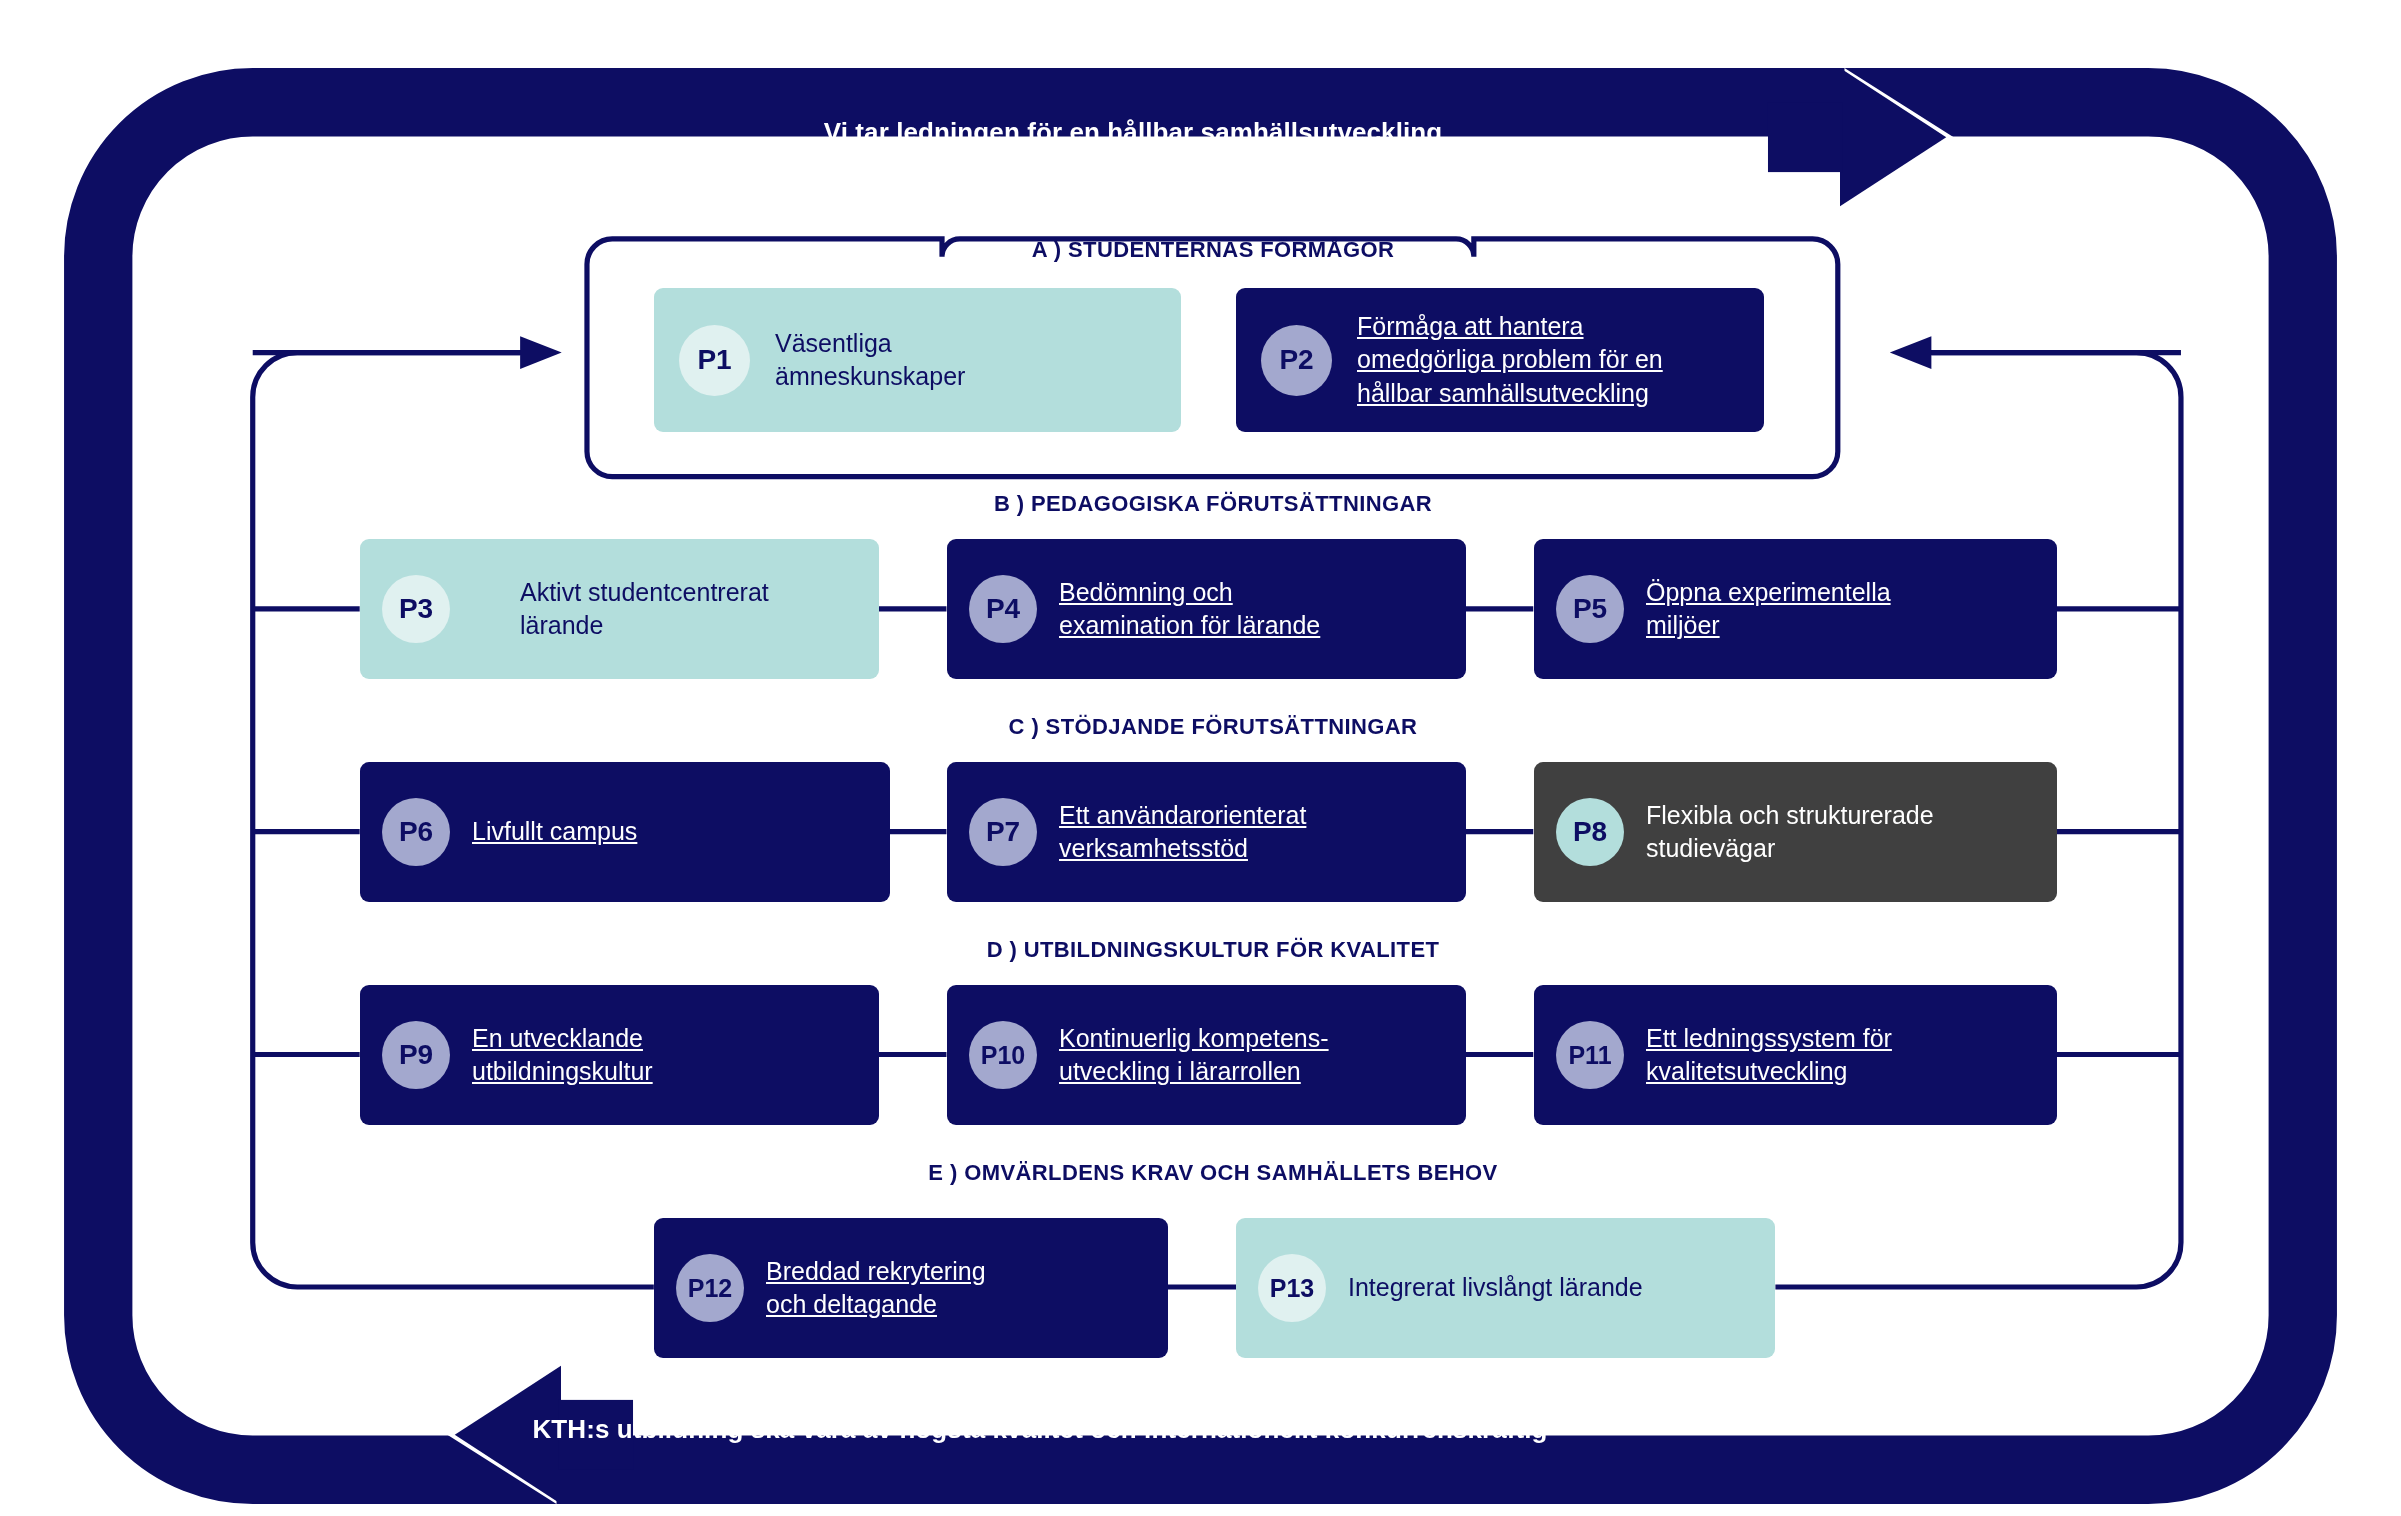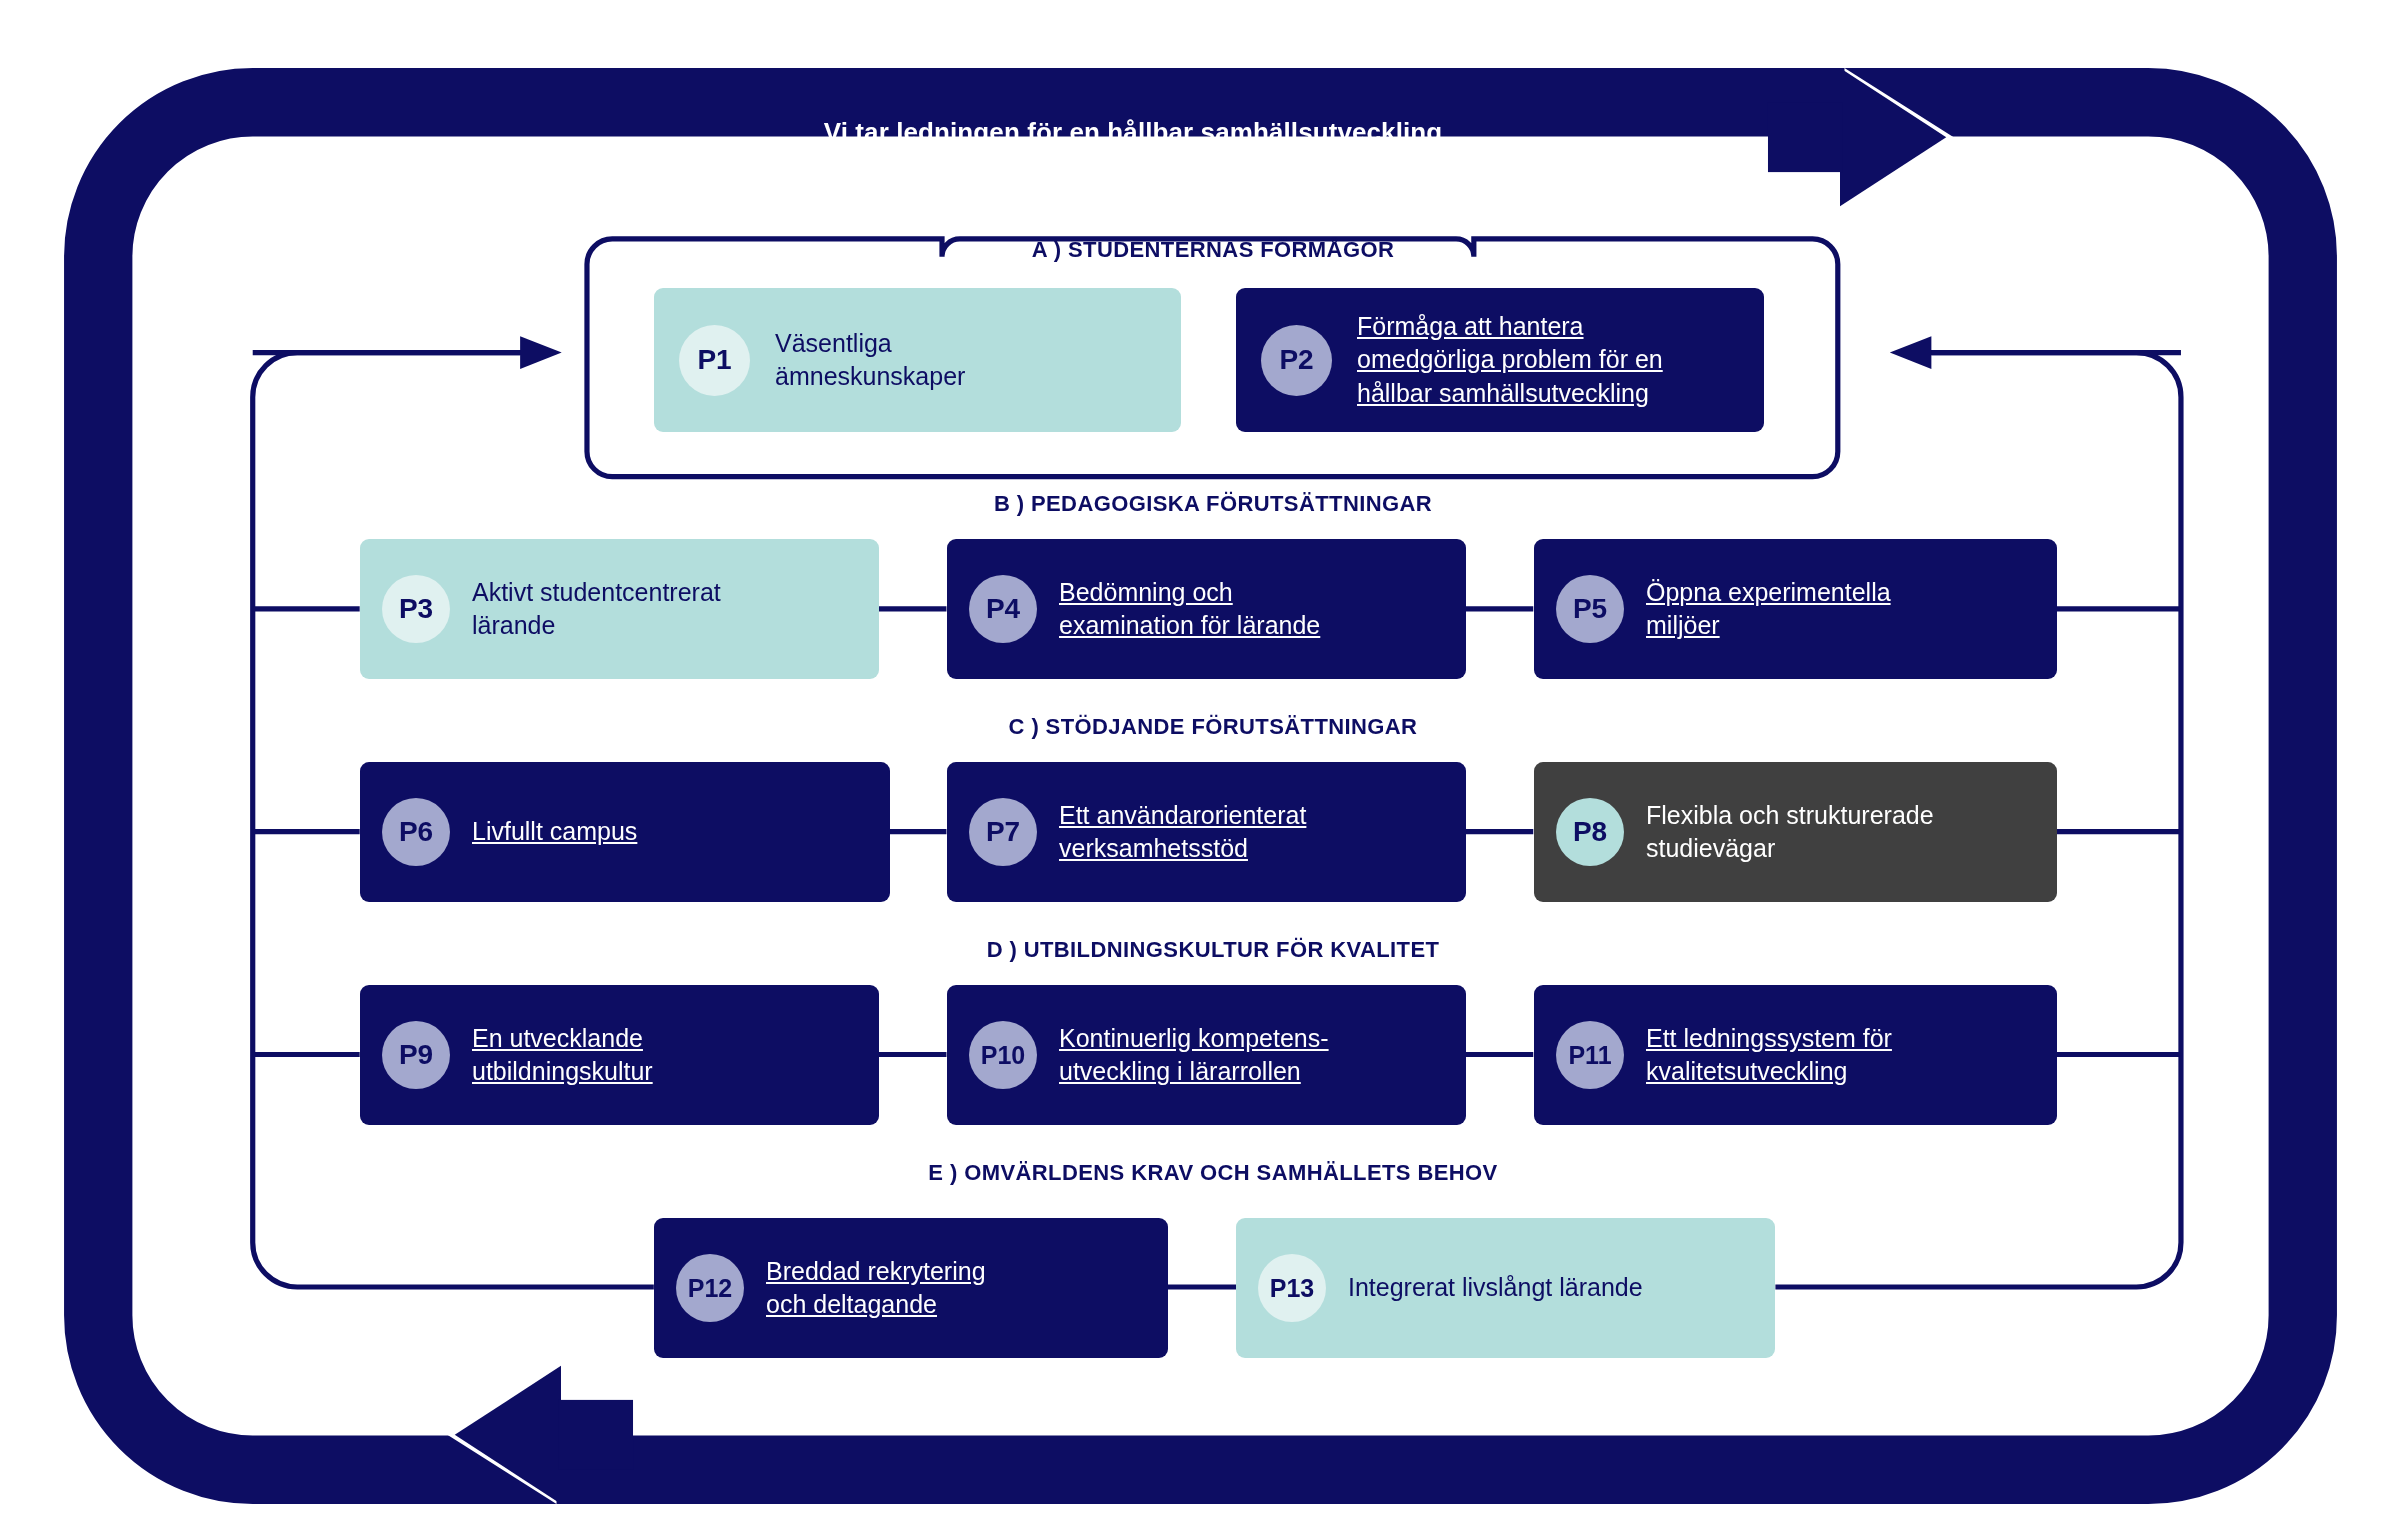--- a/index.html
+++ b/index.html
@@ -71,20 +71,21 @@
     <polygon points="2483,54 2630,147 2483,240 2483,192 2553,147 2483,102" fill="#ffffff"></polygon>
     <polygon points="2477,54 2477,240 2620,147" fill="#0d0d63"></polygon>
     <rect x="2380" y="100" width="100" height="94" fill="#0d0d63"></rect>
 
     <polygon points="749,1801 602,1894 749,1987 749,1939 679,1894 749,1849" fill="#ffffff"></polygon>
     <polygon points="755,1801 755,1987 612,1894" fill="#0d0d63"></polygon>
     <rect x="752" y="1847" width="100" height="94" fill="#0d0d63"></rect>
   </svg>
 
   <div class="banner-text" id="banner-top-text">Vi tar ledningen för en hållbar samhällsutveckling</div>
+  <div class="banner-text" id="banner-bottom-text">KTH:s utbildning ska vara av högsta kvalitet och internationellt konkurrenskraftig</div>
 
   <svg class="layer" viewBox="0 0 3232 2041">
     <g fill="none" stroke="#0d0d63" stroke-width="7">
 
       <path d="M 740 437 H 400 A 60 60 0 0 0 340 497 V 1635 A 60 60 0 0 0 400 1695 H 880"></path>
 
       <path d="M 2560 437 H 2876 A 60 60 0 0 1 2936 497 V 1635 A 60 60 0 0 1 2876 1695 H 2390"></path>
 
       <path d="M 340 782 H 484"></path>
       <path d="M 340 1082 H 484"></path>
@@ -133,21 +134,21 @@
 ämneskunskaper</div>
   </div>
 
   <div class="card dark" style="left:1236px; top:260px; width:528px; height:144px; padding:0 25px;">
     <div class="badge" style="width:71px;height:71px;">P2</div>
     <div class="card-label" style="margin-left:25px;">Förmåga att hantera
 omedgörliga problem för en
 hållbar samhällsutveckling</div>
   </div>
 
-  <div class="card light" style="left:360px; top:511px; width:519px; height:140px; padding:0 22px;">
+  <div class="card light" style="left:360px; top:511px; width:519px; height:140px; padding:0 22px;gap:48px;">
     <div class="badge" style="width:68px;height:68px;">P3</div>
     <div class="card-label" style="margin-left:22px;">Aktivt studentcentrerat
 lärande</div>
   </div>
 
   <div class="card dark" style="left:947px; top:511px; width:519px; height:140px; padding:0 22px;">
     <div class="badge" style="width:68px;height:68px;">P4</div>
     <div class="card-label" style="margin-left:22px;">Bedömning och
 examination för lärande</div>
   </div>

